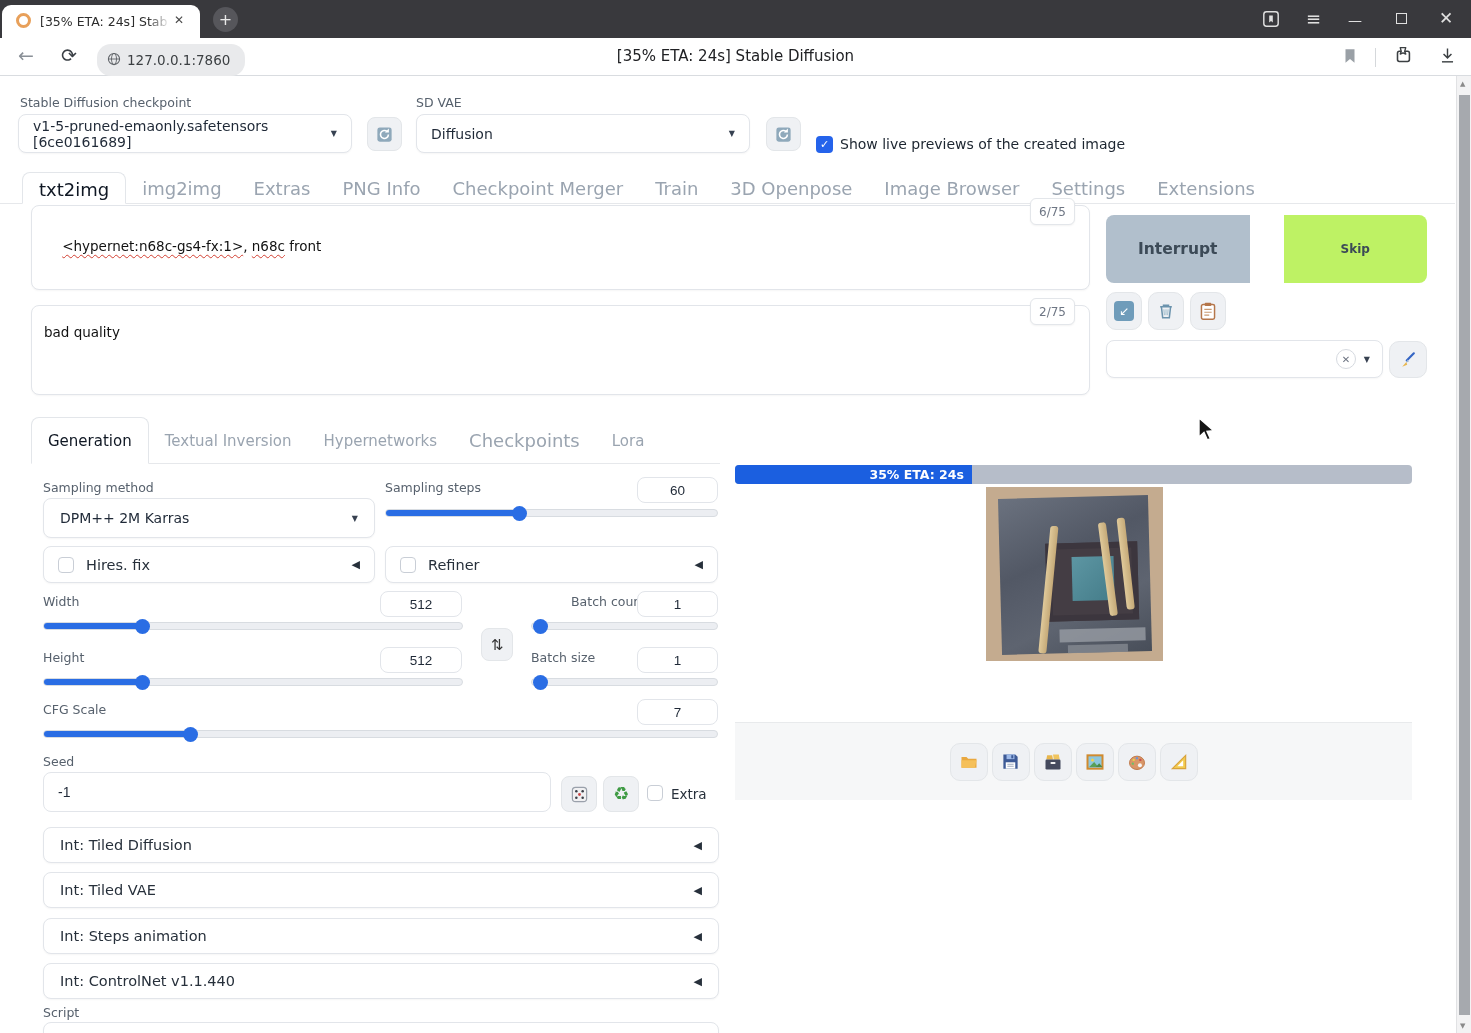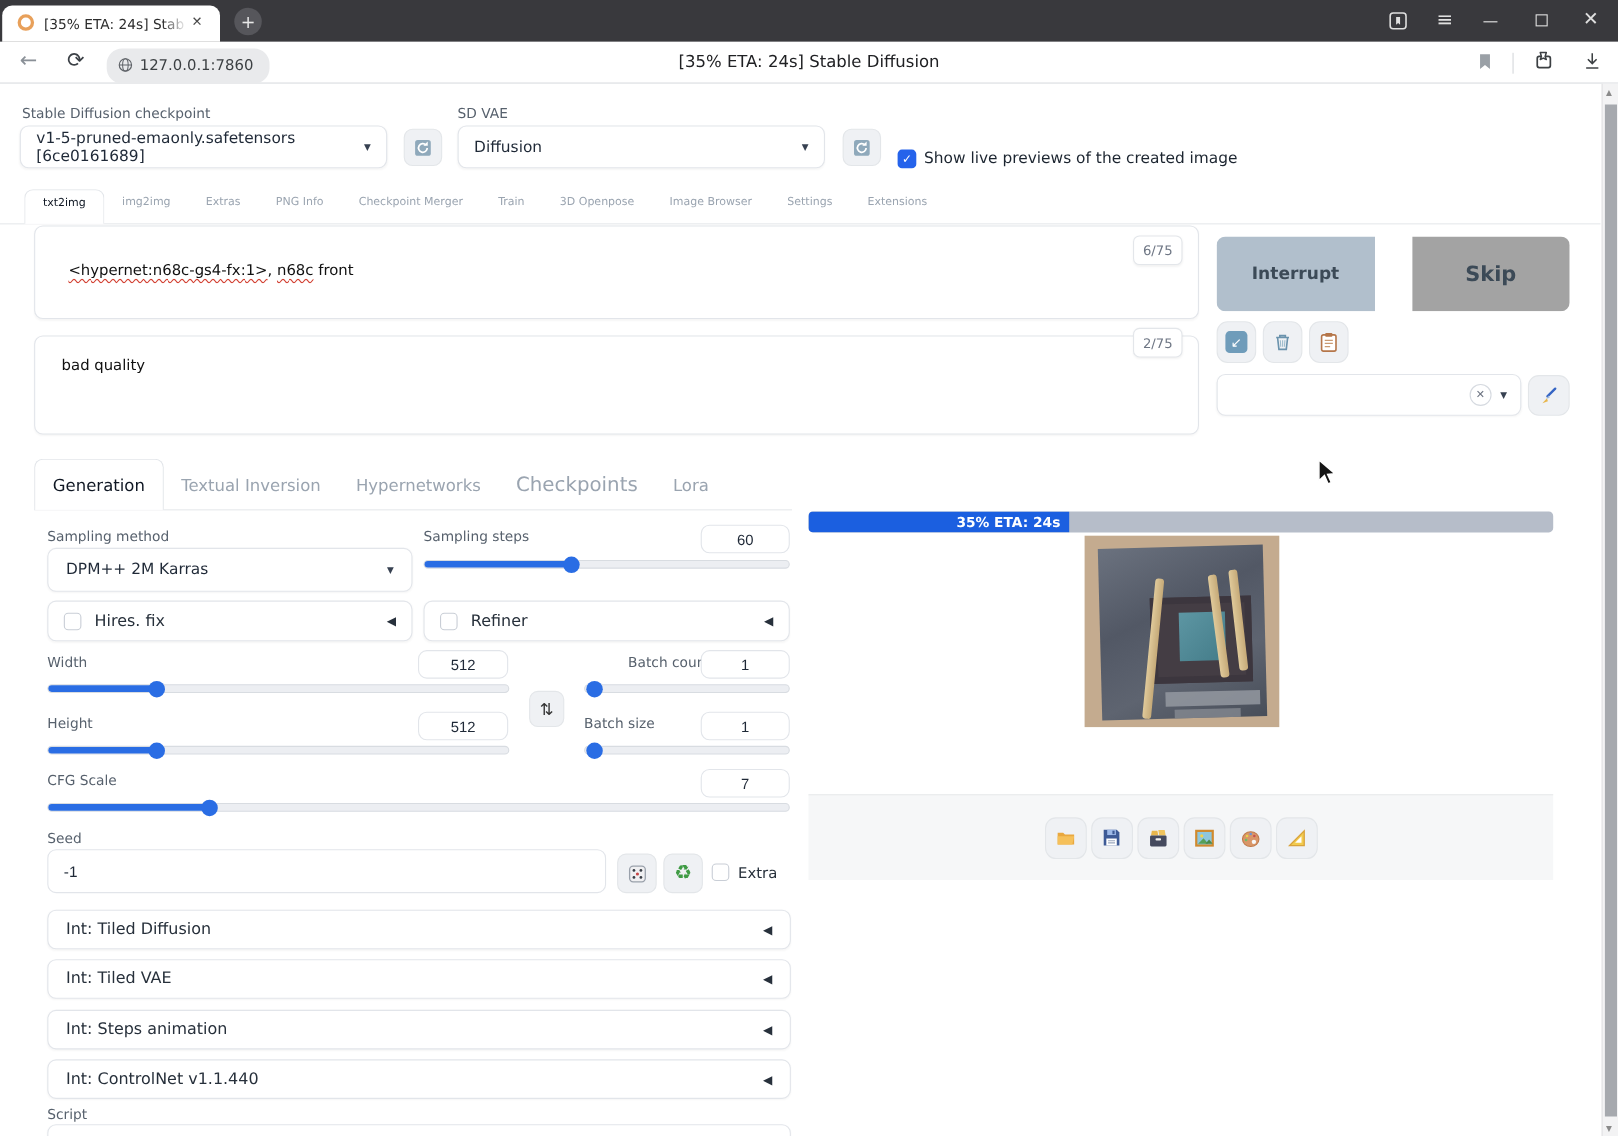--- a/index.html
+++ b/index.html
@@ -37,21 +37,21 @@
   .collapse{font-size:11px;color:#27303b;}
   .num{text-align:center;font-size:13.5px;color:#1f2937;border:1px solid #e2e5ea;border-radius:8px;background:#fff;width:100%;height:100%;outline:none;padding:0;}
   .track{height:8px;background:#eceef2;border:1px solid #d8dce1;border-radius:5px;}
   .fill{position:absolute;left:0;top:0;bottom:0;background:#2a6de4;border-radius:5px;}
   .knob{position:absolute;width:15px;height:15px;border-radius:50%;background:#2a6de4;top:-4px;}
   .cb{width:16px;height:16px;border:1px solid #c9ced6;border-radius:4px;background:#fff;}
   .cbon{width:17px;height:17px;border-radius:4px;background:#2563eb;color:#fff;display:flex;align-items:center;justify-content:center;font-size:11px;}
   .iconbtn{background:#eff1f4;border:1px solid #e3e6e9;border-radius:8px;display:flex;align-items:center;justify-content:center;}
   .acc{border:1px solid #e2e5ea;border-radius:8px;background:#fff;display:flex;align-items:center;
        justify-content:space-between;padding:0 16px;font-size:14.5px;color:#27303b;box-shadow:0 1px 2px rgba(0,0,0,.04);}
-  .tabitem{font-size:10px;color:#9aa4b0;padding:6px 16px;}
+  .tabitem{font-size:18px;color:#9aa4b0;padding:6px 16px;}
   .tabactive{background:#fff;border:1px solid #e3e6ea;border-bottom-color:#fff;border-radius:8px 8px 0 0;color:#0f1723;}
   .counter{background:#fff;border:1px solid #e3e6ea;border-radius:6px;font-size:12px;color:#6e7684;
            display:flex;align-items:center;justify-content:center;box-shadow:0 1px 2px rgba(0,0,0,.05);}
   .wavy{text-decoration-line:underline;text-decoration-style:wavy;text-decoration-color:#d23f31;text-decoration-thickness:1px;text-underline-offset:3px;}
 
   
   .pv{left:986px;top:487px;width:177px;height:174px;background:#c6ab8b;overflow:hidden;filter:blur(.6px) saturate(.9);}
   .pv .slab{position:absolute;left:14px;top:10px;width:150px;height:156px;transform:rotate(-1.5deg);
       background:linear-gradient(155deg,#6a7280,#515867 38%,#5d6471 68%,#474e5a);}
   .pv .frame{position:absolute;left:46px;top:46px;width:92px;height:78px;background:#453d44;border:6px solid #3c363f;}
@@ -158,28 +158,28 @@
     <div class="tabitem">Train</div>
     <div class="tabitem">3D Openpose</div>
     <div class="tabitem">Image Browser</div>
     <div class="tabitem">Settings</div>
     <div class="tabitem">Extensions</div>
   </div>
 
   <div class="abs box" style="left:31px;top:205px;width:1059px;height:85px;padding:16px 13px;font-size:13.5px;color:#111;white-space:pre-wrap;">
     <span class="wavy">&lt;hypernet:n68c-gs4-fx:1&gt;</span><span>, </span><span class="wavy">n68c</span><span> front</span>
   </div>
-  <div class="abs counter" style="left:1030px;top:214px;width:45px;height:27px;">6/75</div>
-
-  <div class="abs box" style="left:31px;top:305px;width:1059px;height:90px;padding:18px 24px;font-size:13.5px;color:#111;">bad quality</div>
+  <div class="abs counter" style="left:1030px;top:198px;width:45px;height:27px;">6/75</div>
+
+  <div class="abs box" style="left:31px;top:305px;width:1059px;height:90px;padding:18px 12px;font-size:13.5px;color:#111;">bad quality</div>
   <div class="abs counter" style="left:1030px;top:298px;width:45px;height:27px;">2/75</div>
 
   <div class="abs" style="left:1106px;top:215px;width:321px;height:68px;border-radius:8px;overflow:hidden;display:flex;gap:2px;background:#fff;">
     <div style="flex:1;background:#b1bfcc;display:flex;align-items:center;justify-content:center;font-size:15.5px;font-weight:600;color:#3c4a57;">Interrupt</div>
-    <div style="flex:1;background:#a3a3a3;display:flex;align-items:center;justify-content:center;font-size:19px;font-weight:600;color:#3c4a57;margin-left:32px;">Skip</div>
+    <div style="flex:1;background:#bef264;display:flex;align-items:center;justify-content:center;font-size:12px;font-weight:600;color:#3c4a57;margin-left:32px;">Skip</div>
   </div>
   <div class="abs iconbtn" style="left:1106px;top:292px;width:36px;height:38px;border-radius:10px;">
     <span style="width:20px;height:20px;border-radius:4px;background:#6f9cba;color:#fff;display:flex;align-items:center;justify-content:center;font-size:12px;">↙</span>
   </div>
   <div class="abs iconbtn" style="left:1148px;top:292px;width:36px;height:38px;border-radius:10px;">
     <svg width="20" height="20" viewBox="0 0 24 24">
         <path d="M5 7h14M9 7V5h6v2" fill="none" stroke="#6b93ad" stroke-width="1.8"></path>
         <path d="M6.5 7l1.5 13h8l1.5-13" fill="none" stroke="#6b93ad" stroke-width="1.8"></path>
         <path d="M9.5 10l.5 7M14.5 10l-.5 7M12 10v7" stroke="#9dbccd" stroke-width="1.2"></path>
       </svg>

